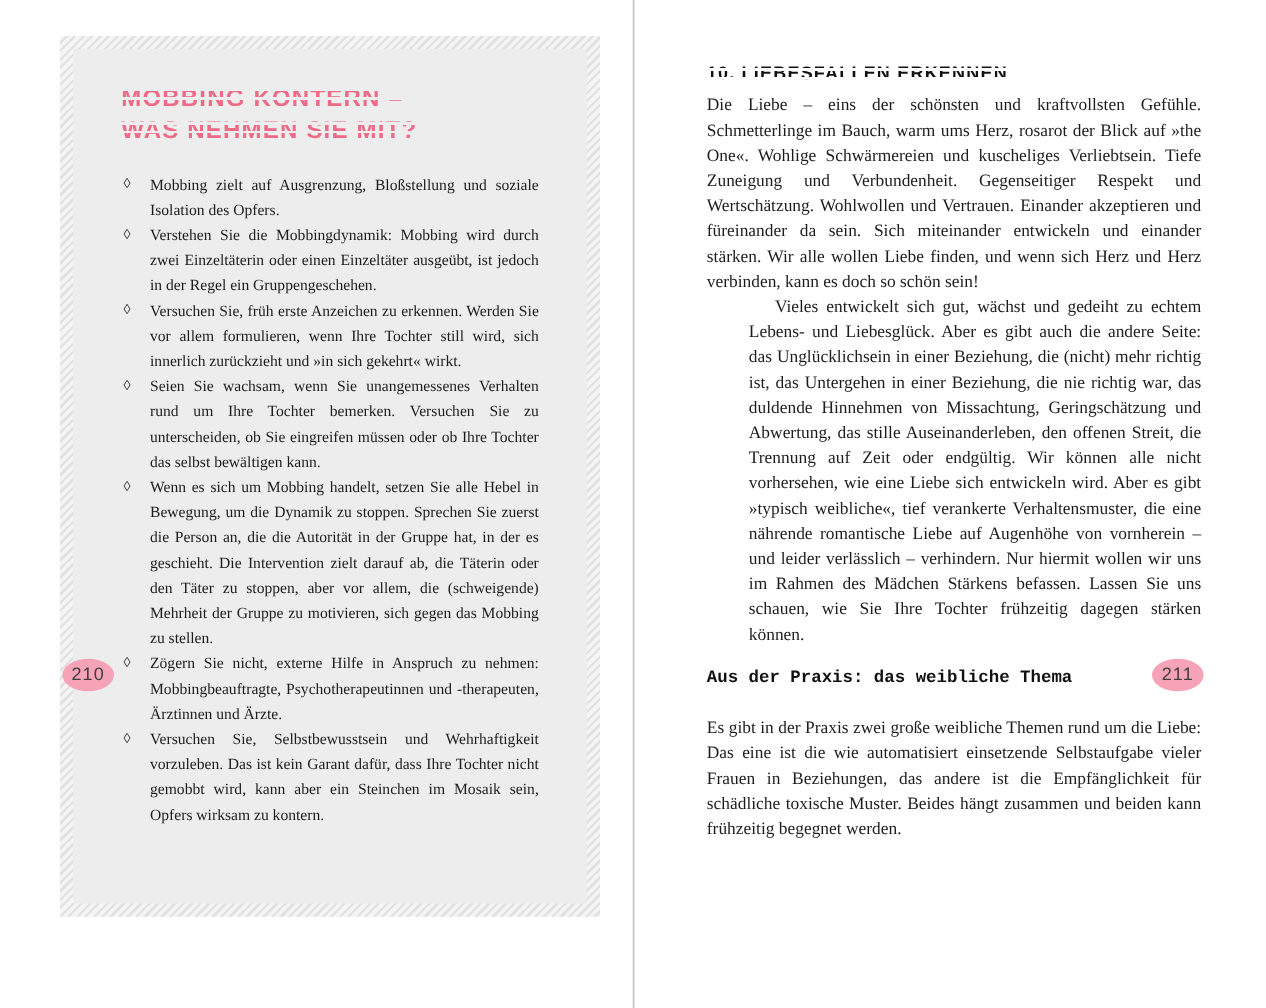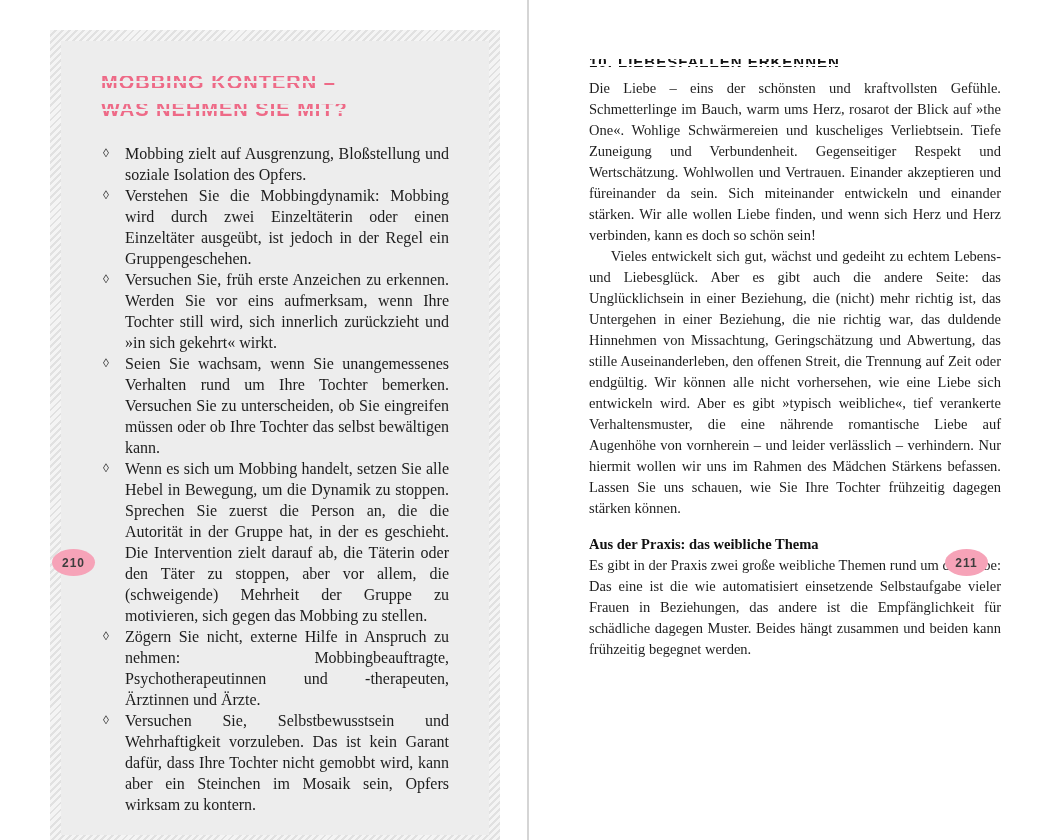--- a/index.html
+++ b/index.html
@@ -60,57 +60,57 @@
   }
   .right-heading .stencil{--stripe:#ffffff;}
 
   p{
     margin:0;
     font-size:14.5px;line-height:21px;
     text-align:justify;
     hyphens:auto;-webkit-hyphens:auto;
   }
   .intro{margin-bottom:12px;}
-  .indent{text-indent:1.5em;}
+  .indent{text-indent:1.5em;margin-left:35px;}
 
   ul.bullets{list-style:none;margin:0;padding:0;}
   ul.bullets li{display:flex;margin:0;}
   .diamond{
     flex:none;width:24px;
     font-size:12px;line-height:21px;
     color:#3b3b3b;
     padding-left:2px;
   }
   .bullet-text{
     flex:1;
-    font-size:16px;line-height:21px;
+    font-size:13px;line-height:21px;
     text-align:justify;
     hyphens:auto;-webkit-hyphens:auto;
   }
 
   h3.subhead{
-    font-family:Liberation Serif, serif;
+    font-family:Liberation Mono, monospace;
     font-weight:bold;
     font-size:14.5px;line-height:20px;
     color:#111;
-    margin:15px 0 1px 0;
+    margin:15px 0 22px 0;
   }
 
   .page-badge{
     position:absolute;bottom:40px;
     width:43px;height:27px;
     background:var(--page-badge-bg,#f6a3b8);
     border-radius:50%;
     display:flex;align-items:center;justify-content:center;
   }
   .badge-left{left:52px;}
-  .badge-right{right:67px;}
+  .badge-right{right:52px;}
   .page-number{
     font-family:"Liberation Sans","DejaVu Sans",sans-serif;
-    font-weight:bold;font-size:12px;letter-spacing:1px;
+    font-weight:normal;font-size:15px;letter-spacing:1px;
     color:var(--page-badge-text,#3d3d3d);
   }
 </style>
 </head>
 <body>
 
 <div class="spread">
 
   <div class="page page-left">
     <div class="box-frame">
@@ -122,21 +122,21 @@
           <li>
             <span class="diamond">◊</span>
             <span class="bullet-text">Mobbing zielt auf Ausgrenzung, Bloßstellung und soziale Isolation des Opfers.</span>
           </li>
           <li>
             <span class="diamond">◊</span>
             <span class="bullet-text">Verstehen Sie die Mobbingdynamik: Mobbing wird durch zwei Einzeltäterin oder einen Einzeltäter ausgeübt, ist jedoch in der Regel ein Gruppengeschehen.</span>
           </li>
           <li>
             <span class="diamond">◊</span>
-            <span class="bullet-text">Versuchen Sie, früh erste Anzeichen zu erkennen. Werden Sie vor eins aufmerksam, wenn Ihre Tochter still wird, sich innerlich zurückzieht und »in sich gekehrt« wirkt.</span>
+            <span class="bullet-text">Versuchen Sie, früh erste Anzeichen zu erkennen. Werden Sie vor allem formulieren, wenn Ihre Tochter still wird, sich innerlich zurückzieht und »in sich gekehrt« wirkt.</span>
           </li>
           <li>
             <span class="diamond">◊</span>
             <span class="bullet-text">Seien Sie wachsam, wenn Sie unangemessenes Verhalten rund um Ihre Tochter bemerken. Versuchen Sie zu unterscheiden, ob Sie eingreifen müssen oder ob Ihre Tochter das selbst bewältigen kann.</span>
           </li>
           <li>
             <span class="diamond">◊</span>
             <span class="bullet-text">Wenn es sich um Mobbing handelt, setzen Sie alle Hebel in Bewegung, um die Dynamik zu stoppen. Sprechen Sie zuerst die Person an, die die Autorität in der Gruppe hat, in der es geschieht. Die Intervention zielt darauf ab, die Täterin oder den Täter zu stoppen, aber vor allem, die (schweigende) Mehrheit der Gruppe zu motivieren, sich gegen das Mobbing zu stellen.</span>
           </li>
           <li>
@@ -159,20 +159,20 @@
   <div class="gutter"></div>
 
   <div class="page page-right">
     <h2 class="right-heading"><span class="stencil">10. LIEBESFALLEN ERKENNEN</span></h2>
 
     <p>Die Liebe – eins der schönsten und kraftvollsten Gefühle. Schmetterlinge im Bauch, warm ums Herz, rosarot der Blick auf »the One«. Wohlige Schwärmereien und kuscheliges Verliebtsein. Tiefe Zuneigung und Verbundenheit. Gegenseitiger Respekt und Wertschätzung. Wohlwollen und Vertrauen. Einander akzeptieren und füreinander da sein. Sich miteinander entwickeln und einander stärken. Wir alle wollen Liebe finden, und wenn sich Herz und Herz verbinden, kann es doch so schön sein!</p>
     <p class="indent">Vieles entwickelt sich gut, wächst und gedeiht zu echtem Lebens- und Liebesglück. Aber es gibt auch die andere Seite: das Unglücklichsein in einer Beziehung, die (nicht) mehr richtig ist, das Untergehen in einer Beziehung, die nie richtig war, das duldende Hinnehmen von Missachtung, Geringschätzung und Abwertung, das stille Auseinanderleben, den offenen Streit, die Trennung auf Zeit oder endgültig. Wir können alle nicht vorhersehen, wie eine Liebe sich entwickeln wird. Aber es gibt »typisch weibliche«, tief verankerte Verhaltensmuster, die eine nährende romantische Liebe auf Augenhöhe von vornherein – und leider verlässlich – verhindern. Nur hiermit wollen wir uns im Rahmen des Mädchen Stärkens befassen. Lassen Sie uns schauen, wie Sie Ihre Tochter frühzeitig dagegen stärken können.</p>
 
     <h3 class="subhead">Aus der Praxis: das weibliche Thema</h3>
 
-    <p>Es gibt in der Praxis zwei große weibliche Themen rund um die Liebe: Das eine ist die wie automatisiert einsetzende Selbstaufgabe vieler Frauen in Beziehungen, das andere ist die Empfänglichkeit für schädliche dagegen Muster. Beides hängt zusammen und beiden kann frühzeitig begegnet werden.</p>
+    <p>Es gibt in der Praxis zwei große weibliche Themen rund um die Liebe: Das eine ist die wie automatisiert einsetzende Selbstaufgabe vieler Frauen in Beziehungen, das andere ist die Empfänglichkeit für schädliche toxische Muster. Beides hängt zusammen und beiden kann frühzeitig begegnet werden.</p>
 
     <div class="page-badge badge-right">
       <span class="page-number">211</span>
     </div>
   </div>
 
 </div>
 
 </body></html>

